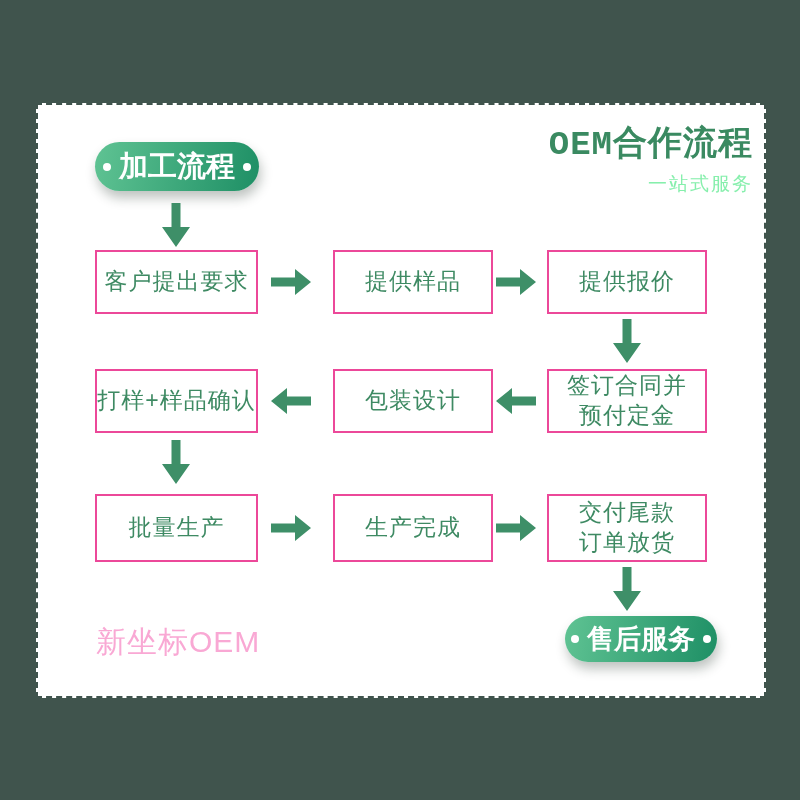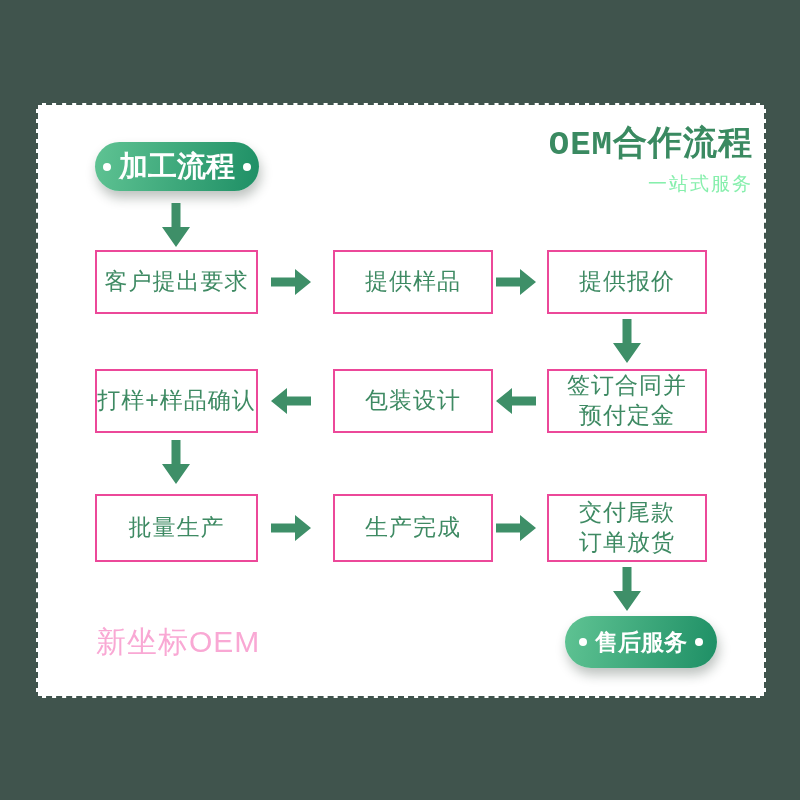--- a/index.html
+++ b/index.html
@@ -15,21 +15,21 @@
   .header{position:absolute;top:128px;right:47px;text-align:right;font-family:Liberation Mono, monospace;}
   .title{font-size:34px;font-weight:bold;color:#3A8A61;letter-spacing:1px;line-height:1;}
   .subtitle{font-size:19px;color:#86efac;margin-top:9px;letter-spacing:2px;}
   .badge{
     position:absolute;display:flex;align-items:center;justify-content:center;gap:8px;
     color:#FFFFFF;font-weight:bold;
     background:linear-gradient(100deg,#5FC393 0%,#1E8F65 100%);
     border-radius:26px;box-shadow:2px 7px 12px rgba(20,40,30,0.28);text-align:right;
   }
   .badge-start{left:95px;top:142px;width:164px;height:49px;font-size:29px;}
-  .badge-end{left:565px;top:616px;width:152px;height:52px;font-size:23px;}
+  .badge-end{left:565px;top:616px;width:152px;height:46px;font-size:27px;}
   .dot{width:8px;height:8px;border-radius:50%;background:#FFFFFF;flex:0 0 auto;}
   .fbox{
     position:absolute;border:2px solid #ec4899;background:#FFFFFF;box-sizing:border-box;
     display:flex;align-items:center;justify-content:center;text-align:center;
     font-size:23px;color:#3E8A63;letter-spacing:1px;line-height:1.3;white-space:pre-line;
   }
   .c1{left:95px;width:163px;} .c2{left:325px;width:160px;margin-left:8px;} .c3{left:547px;width:160px;}
   .r1{top:250px;height:64px;} .r2{top:369px;height:64px;} .r3{top:494px;height:68px;}
   .arrow{position:absolute;}
   #a-start{left:162px;top:203px;}

